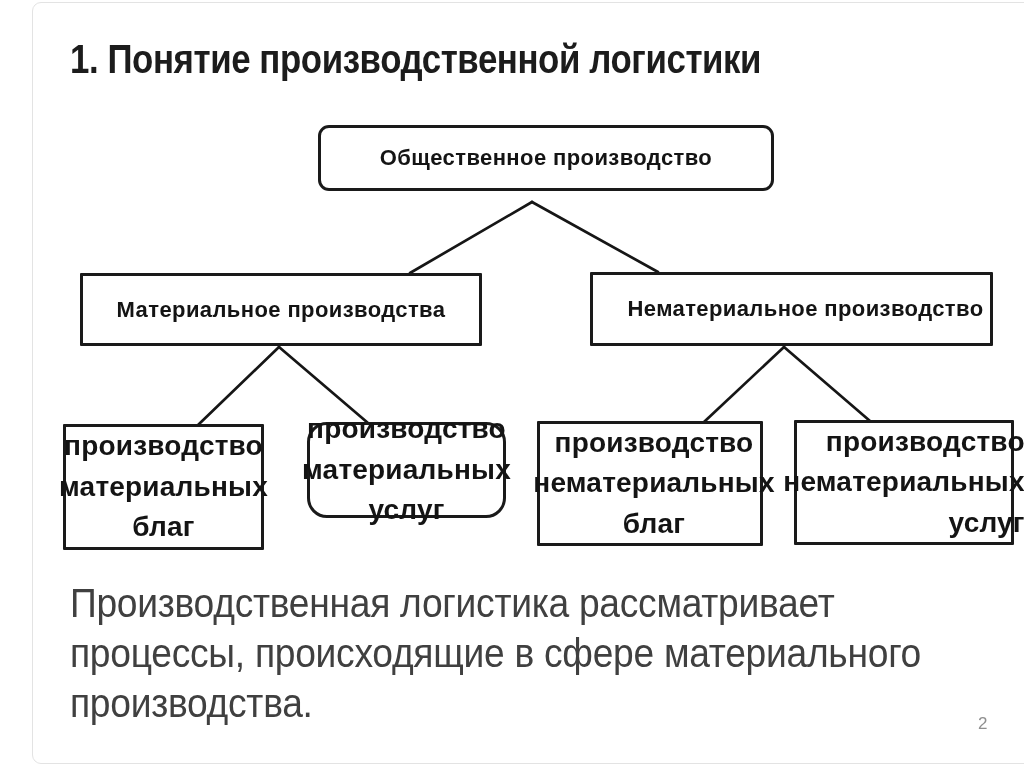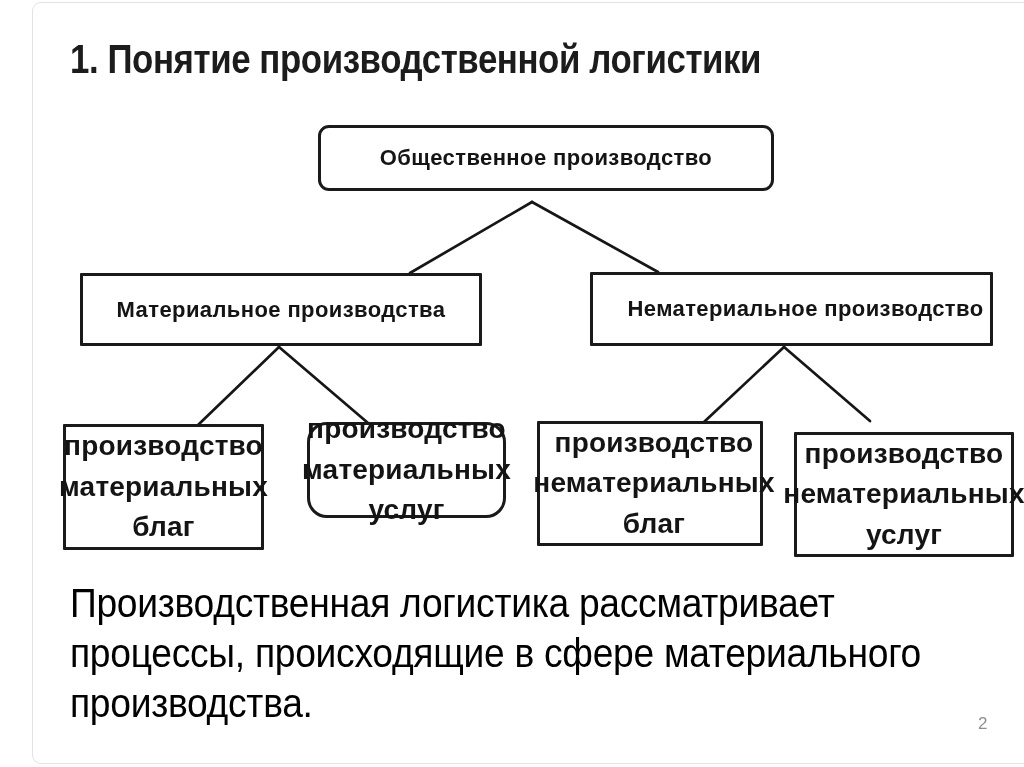--- a/index.html
+++ b/index.html
@@ -65,26 +65,26 @@
     font-size: 28px;
     letter-spacing: 0.2px;
     line-height: 1.45;
   }
   #node-root   { left: 288px; top: 125px; width: 456px; height: 66px; border-radius: 11px; }
   #node-mat    { left: 50px;  top: 273px; width: 402px; height: 73px; }
   #node-nonmat { left: 560px; top: 272px; width: 403px; height: 74px; padding-left: 36px; }
   #node-mat-goods      { left: 33px;  top: 424px; width: 201px; height: 126px; }
   #node-mat-services   { left: 277px; top: 422px; width: 199px; height: 96px; border-radius: 20px; }
   #node-nonmat-goods   { left: 507px; top: 421px; width: 226px; height: 125px; padding-left: 16px; }
-  #node-nonmat-services{ left: 764px; top: 432px; width: 220px; height: 125px; }
+  #node-nonmat-services{ left: 764px; top: 420px; width: 220px; height: 125px; text-align: right; }
   .body-paragraph {
     position: absolute;
     left: 40px;
     top: 578px;
-    color: #000000;
+    color: #404040;
   }
   .body-line {
     font-size: 40px;
     line-height: 50px;
     white-space: nowrap;
     transform: scaleX(0.93);
     transform-origin: left top;
     letter-spacing: -0.3px;
   }
   .page-number {

